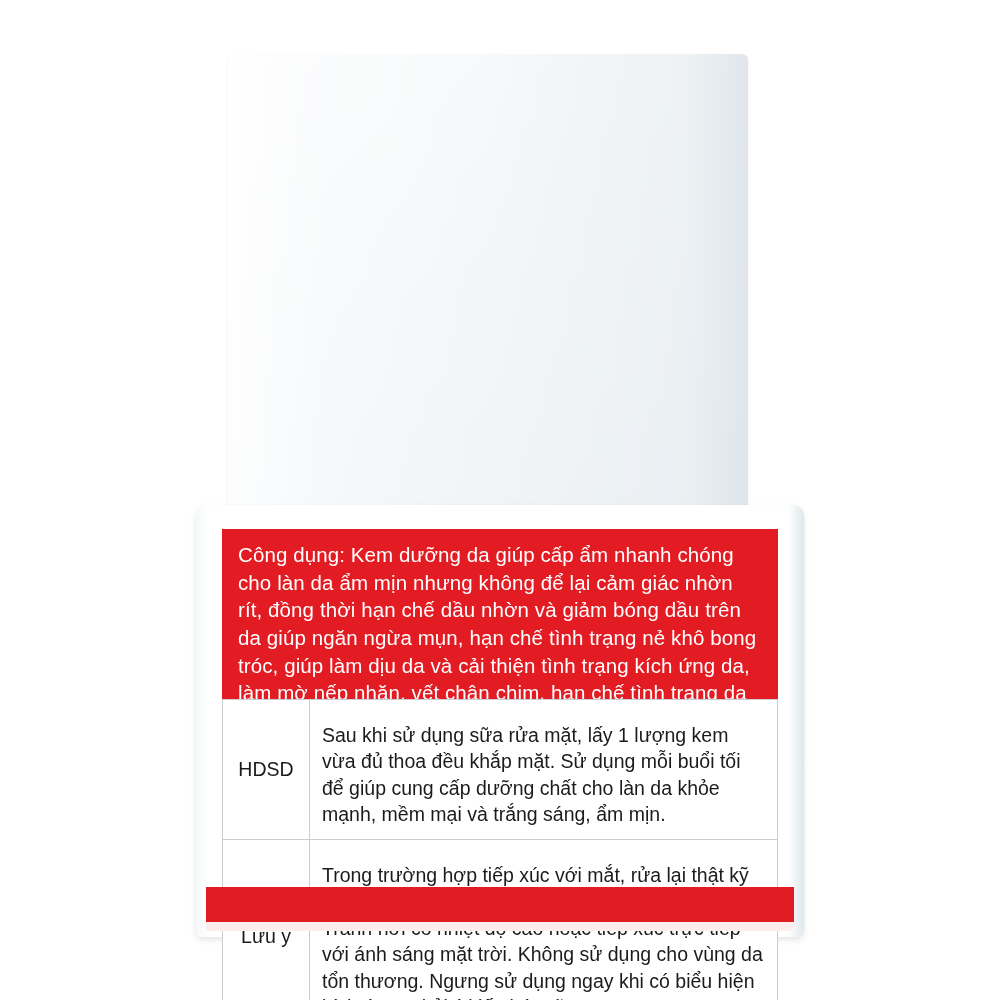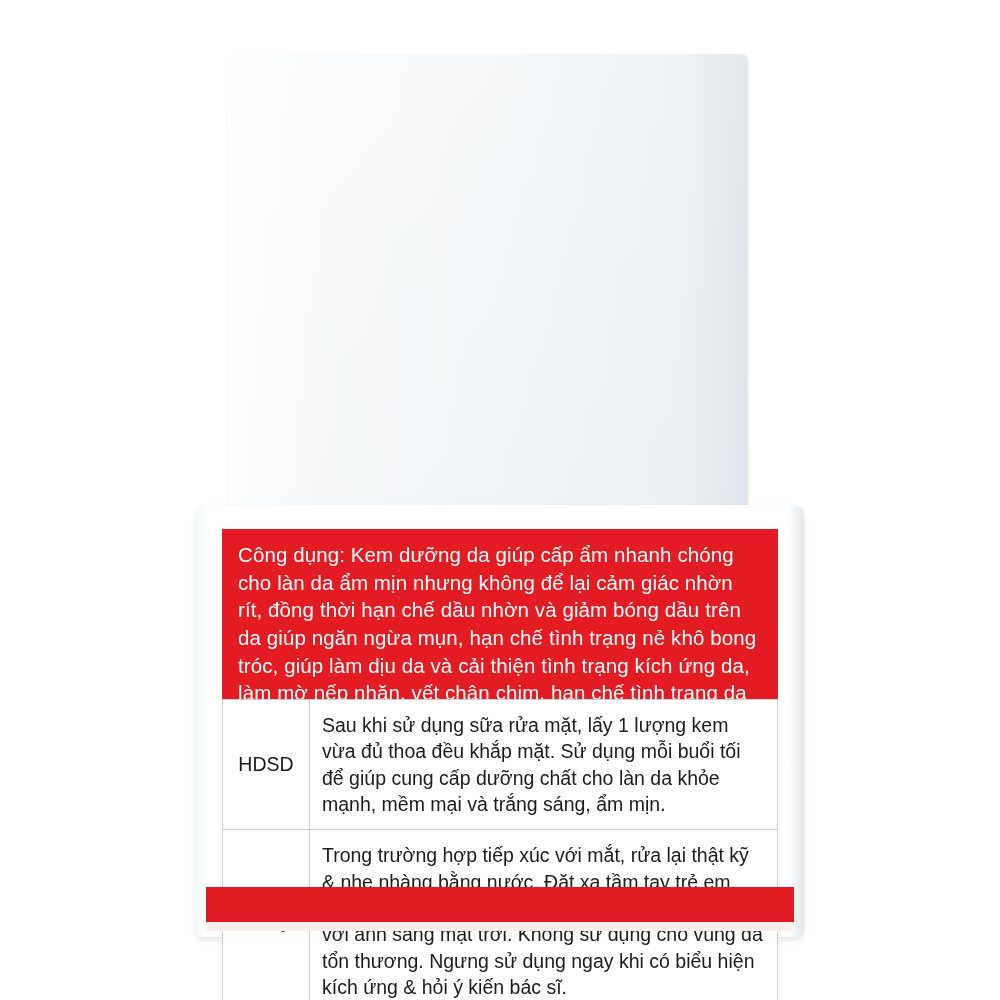--- a/index.html
+++ b/index.html
@@ -119,21 +119,21 @@
     left: 26px;
     top: 194px;
     width: 556px;
     border-collapse: collapse;
     table-layout: fixed;
     background: #ffffff;
   }
   .info-table td {
     border: 1px solid #c9ced2;
     vertical-align: top;
-    padding: 12px 12px 12px 12px;
+    padding: 22px 12px 12px 12px;
     font-size: 19.5px;
     line-height: 1.35;
     color: #1b1b1b;
   }
   .info-table td.key {
     width: 78px;
     text-align: center;
     vertical-align: middle;
     padding: 6px 4px;
     font-size: 19.5px;

